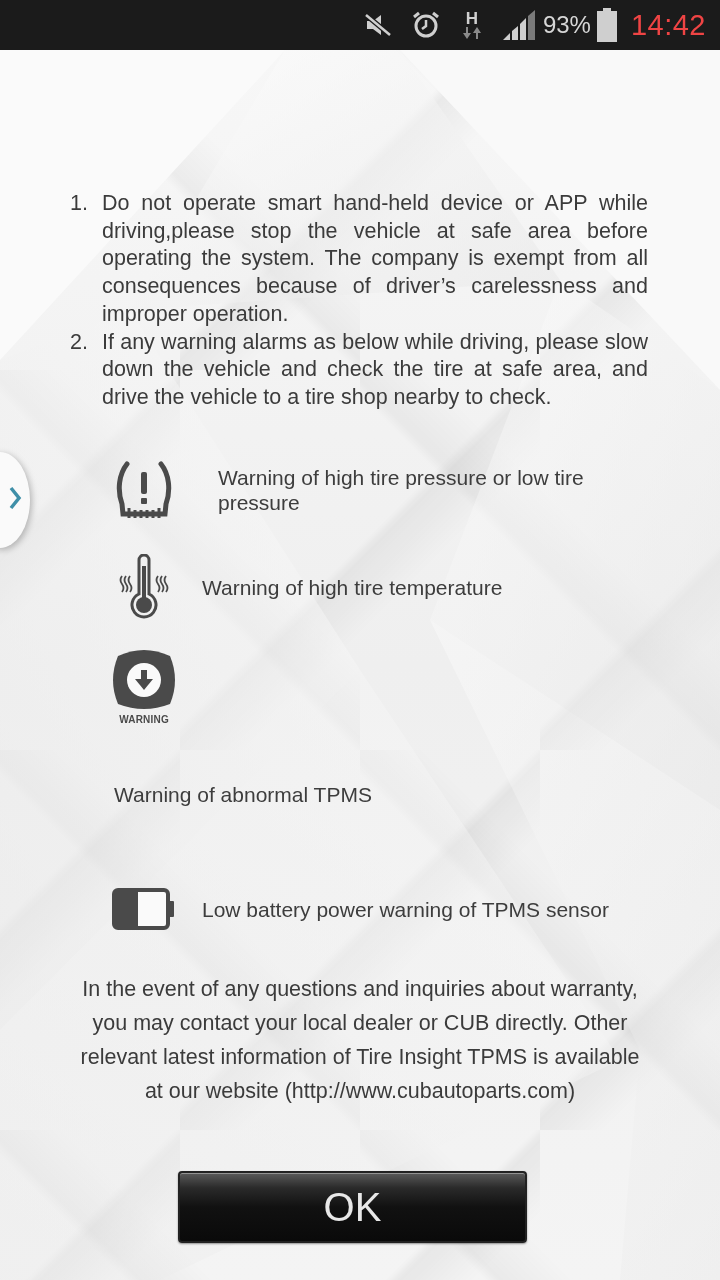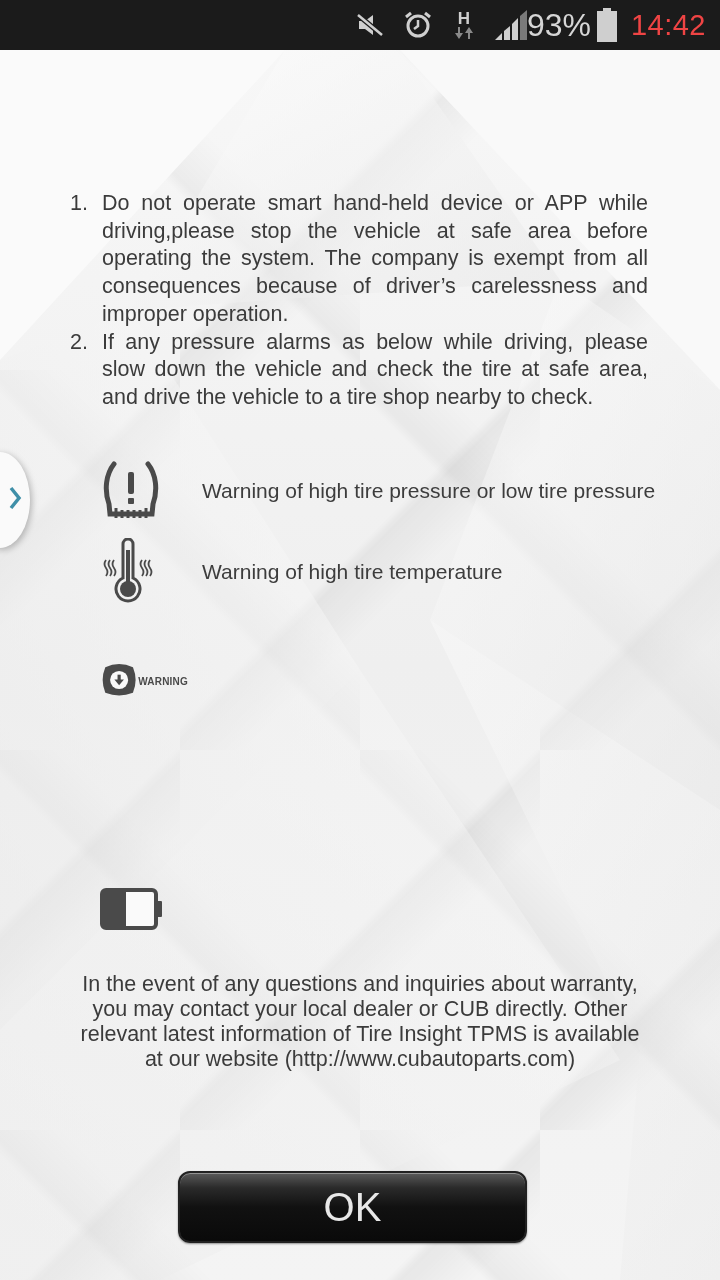--- a/index.html
+++ b/index.html
@@ -24,21 +24,21 @@
     .bg svg { position: absolute; left: 0; top: 0; }
 
     
     .statusbar {
       position: absolute; left: 0; top: 0; width: 720px; height: 50px;
       background: #1b1b1b; color: #d6d6d6;
       display: flex; align-items: center; justify-content: flex-end;
       padding-right: 14px;
     }
     .sb-icon { display: flex; align-items: center; justify-content: center; margin-left: 18px; }
-    .sb-pct { font-size: 32px; color: #d6d6d6; }
+    .sb-pct { font-size: 24px; margin-left: 8px; color: #d6d6d6; }
     .sb-time { font-size: 29px; margin-left: 14px; color: #ef4444; letter-spacing: 0.5px; }
 
     
     .side-handle {
       position: absolute; left: -30px; top: 452px; width: 60px; height: 96px;
       border-radius: 50%;
       background: #fafafa;
       box-shadow: 2px 2px 6px rgba(0,0,0,0.25);
       display: flex; align-items: center; justify-content: flex-end; padding-right: 8px;
     }
@@ -49,34 +49,34 @@
       font-size: 21.5px; line-height: 27.7px; color: #3b3b3b;
     }
     .note { display: flex; }
     .note-num { width: 32px; flex: none; }
     .note-text { flex: 1; text-align: justify; }
 
     
     .warning {
       position: absolute; left: 100px; width: 560px; display: flex; align-items: center;
     }
-    .warning .icon-wrap { width: 88px; flex: none; display: flex; flex-direction: row; align-items: center; }
+    .warning .icon-wrap { width: 88px; flex: none; display: flex; flex-direction: column; align-items: center; }
     .warning .w-text { font-size: 21px; line-height: 25px; color: #3d3d3d; padding-left: 14px; flex: 1; }
     .icon-caption { font-size: 10px; font-weight: bold; color: #4a4a4a; margin-top: 2px; letter-spacing: 0.2px; }
 
     
     .contact {
       position: absolute; left: 70px; top: 972px; width: 580px;
-      text-align: center; font-size: 21.5px; line-height: 25px; color: #3b3b3b;
+      text-align: center; font-size: 21.5px; line-height: 34px; color: #3b3b3b;
     }
 
     
     .ok-button {
       position: absolute; left: 178px; top: 1171px; width: 349px; height: 72px;
-      border-radius: 12px;
+      border-radius: 4px;
       background: linear-gradient(180deg, #5a5a5a 0%, #2a2a2a 22%, #111 50%, #0a0a0a 100%);
       border: 2px solid #222;
       box-shadow: inset 0 1px 0 rgba(255,255,255,0.35), 0 1px 2px rgba(0,0,0,0.4);
       color: #e8e8e8; font-size: 40px;
       display: flex; align-items: center; justify-content: center;
       cursor: pointer;
     }
   </style>
 </head>
 <body>
@@ -152,37 +152,37 @@
   </span>
 </div>
 
 <div class="notes">
   <div class="note">
     <span class="note-num">1.</span>
     <span class="note-text">Do not operate smart hand-held device or APP while driving,please stop the vehicle at safe area before operating the system. The company is exempt from all consequences because of driver’s carelessness and improper operation.</span>
   </div>
   <div class="note">
     <span class="note-num">2.</span>
-    <span class="note-text">If any pressure alarms as below while driving, please slow down the vehicle and check the tire at safe area, and drive the vehicle to a tire shop nearby to check.</span>
-  </div>
-</div>
-
-<div class="warning" style="top:455px; height:70px;">
+    <span class="note-text">If any warning alarms as below while driving, please slow down the vehicle and check the tire at safe area, and drive the vehicle to a tire shop nearby to check.</span>
+  </div>
+</div>
+
+<div class="warning" style="top:455px; height:70px;gap:16px;">
   <div class="icon-wrap">
     <svg width="62" height="60" viewBox="0 0 62 60">
       <path d="M14,4 C6,14 4,30 9,44 L10,54 L52,54 L53,44 C58,30 56,14 48,4" fill="none" stroke="#4a4a4a" stroke-width="5" stroke-linecap="round"></path>
       <path d="M16,48 L16,58 M22,50 L22,58 M28,50 L28,58 M34,50 L34,58 M40,50 L40,58 M46,48 L46,58" stroke="#4a4a4a" stroke-width="3"></path>
       <rect x="28" y="12" width="6" height="22" rx="2" fill="#4a4a4a"></rect>
       <rect x="28" y="38" width="6" height="6" rx="1" fill="#4a4a4a"></rect>
     </svg>
   </div>
   <span class="w-text">Warning of high tire pressure or low tire pressure</span>
 </div>
 
-<div class="warning" style="top:536px; height:70px;">
+<div class="warning" style="top:552px; height:70px;">
   <div class="icon-wrap">
     <svg width="56" height="66" viewBox="0 0 56 66">
       <path d="M23,6 a5,5 0 0 1 10,0 L33,40 a12,12 0 1 1 -10,0 Z" fill="none" stroke="#4a4a4a" stroke-width="3"></path>
       <rect x="26" y="12" width="4" height="34" fill="#4a4a4a"></rect>
       <circle cx="28" cy="51" r="8" fill="#4a4a4a"></circle>
       <path d="M6,22 q-3,4 0,8 q3,4 0,8 M10,22 q-3,4 0,8 q3,4 0,8 M14,22 q-3,4 0,8 q3,4 0,8" fill="none" stroke="#4a4a4a" stroke-width="1.8"></path>
       <path d="M42,22 q-3,4 0,8 q3,4 0,8 M46,22 q-3,4 0,8 q3,4 0,8 M50,22 q-3,4 0,8 q3,4 0,8" fill="none" stroke="#4a4a4a" stroke-width="1.8"></path>
     </svg>
   </div>
   <span class="w-text">Warning of high tire temperature</span>
@@ -194,27 +194,29 @@
       <path d="M10,8 Q36,-4 62,8 Q72,32 62,56 Q36,66 10,56 Q0,32 10,8 Z" fill="#4a4a4a"></path>
       <circle cx="36" cy="32" r="17" fill="#fafafa"></circle>
       <rect x="33" y="22" width="6" height="10" fill="#4a4a4a"></rect>
       <polygon points="27,31 45,31 36,42" fill="#4a4a4a"></polygon>
     </svg>
     <span class="icon-caption">WARNING</span>
   </div>
 </div>
 
 <div class="warning" style="top:758px; height:82px;">
+  <span class="w-text" style="align-self:flex-start; padding-top:24px;">Warning of  abnormal TPMS</span>
 </div>
 
 <div class="warning" style="top:886px; height:46px;">
   <div class="icon-wrap">
     <svg width="64" height="42" viewBox="0 0 64 42">
       <rect x="2" y="2" width="54" height="38" rx="4" fill="#fafafa" stroke="#4a4a4a" stroke-width="4"></rect>
       <rect x="4" y="4" width="22" height="34" fill="#4a4a4a"></rect>
       <rect x="57" y="13" width="5" height="16" rx="1" fill="#4a4a4a"></rect>
     </svg>
   </div>
+  <span class="w-text">Low battery power warning of TPMS sensor</span>
 </div>
 
 <div class="contact">In the event of any questions and inquiries about warranty, you may contact your local dealer or CUB directly. Other relevant latest information of Tire Insight TPMS is available at our website (http://www.cubautoparts.com)</div>
 
 <div class="ok-button">OK</div>
 
 </body></html>

